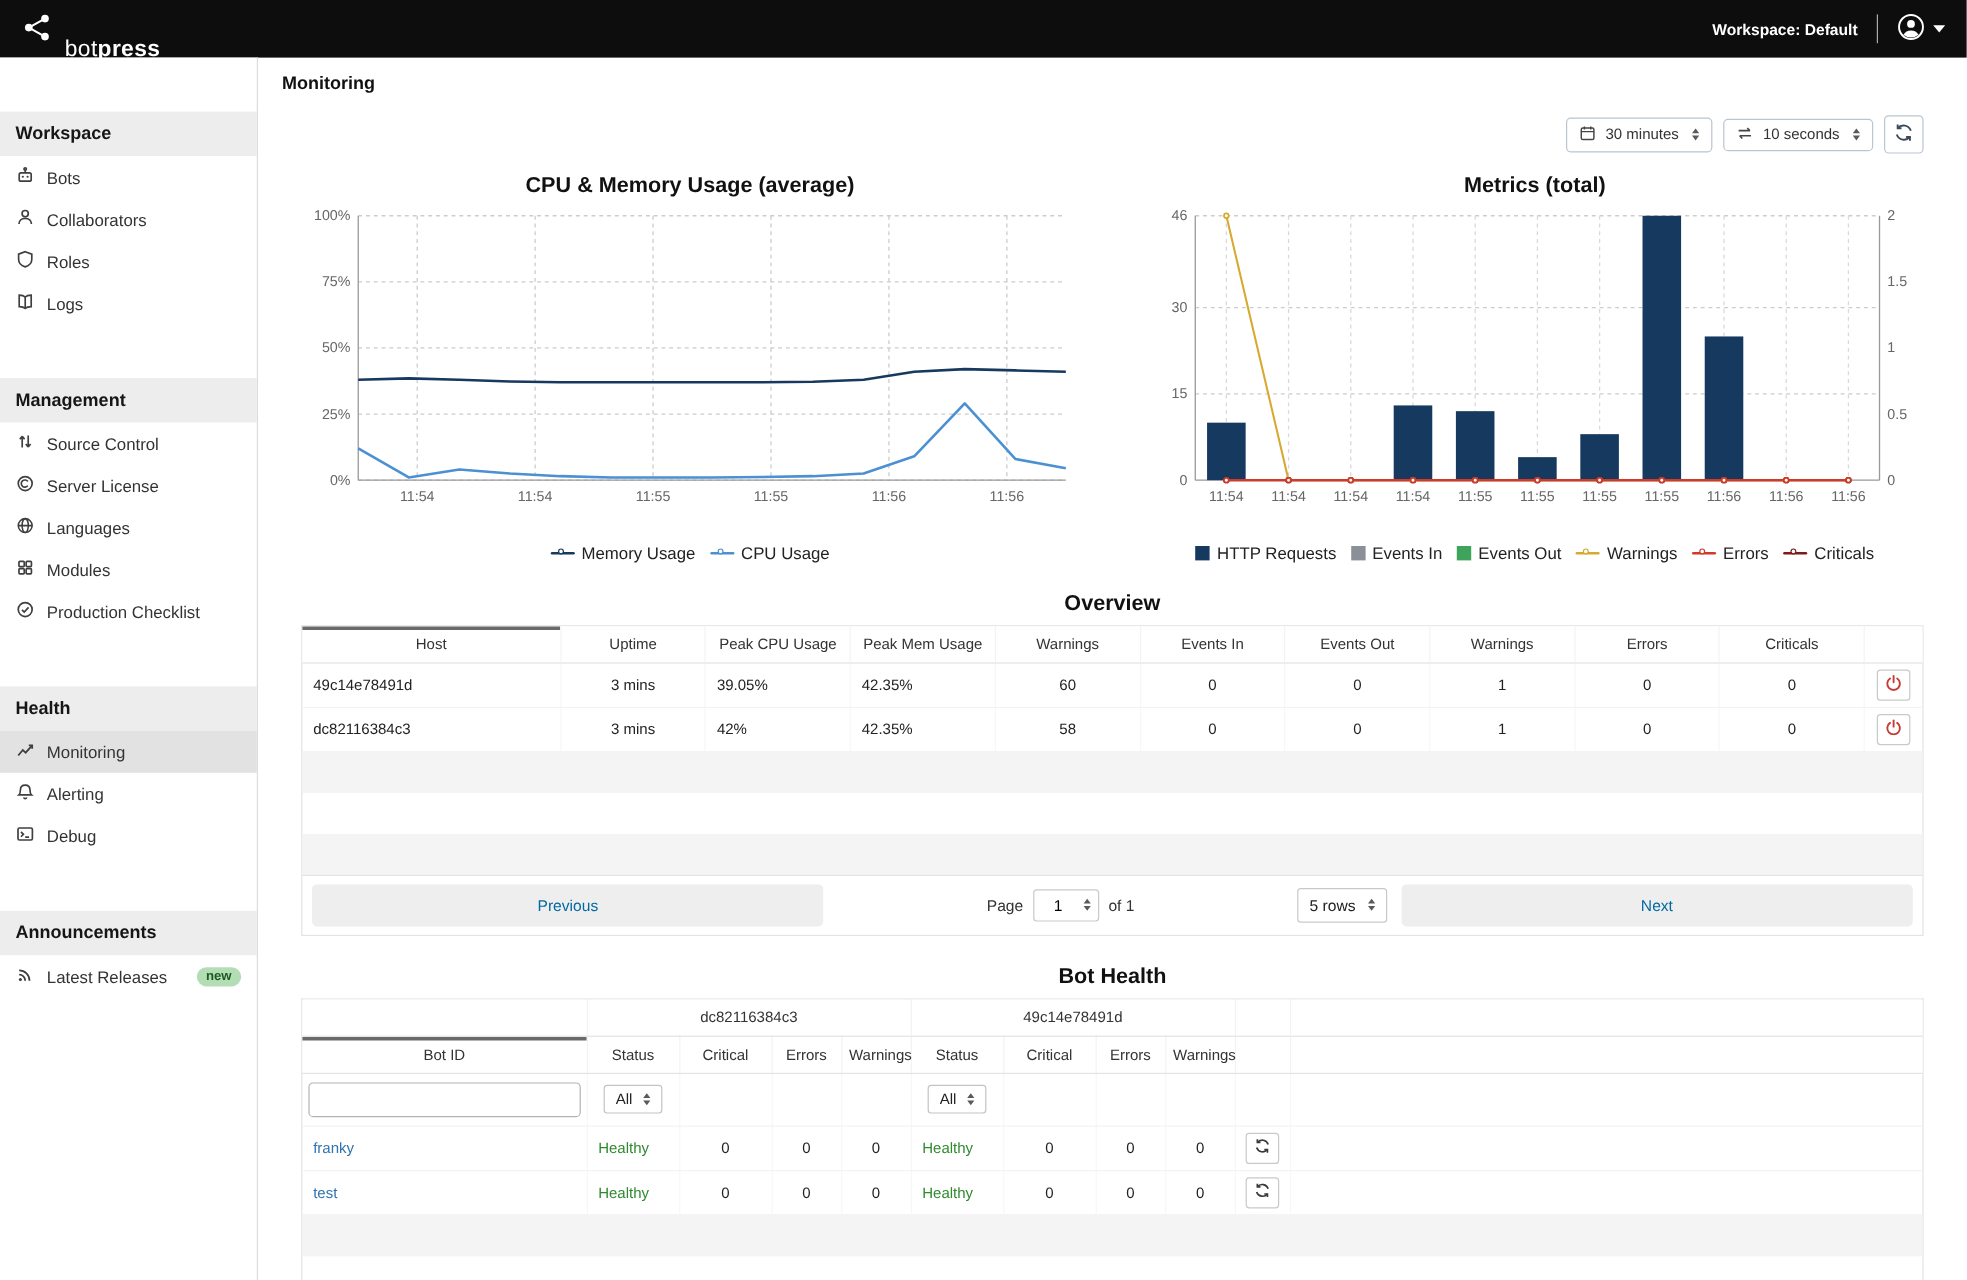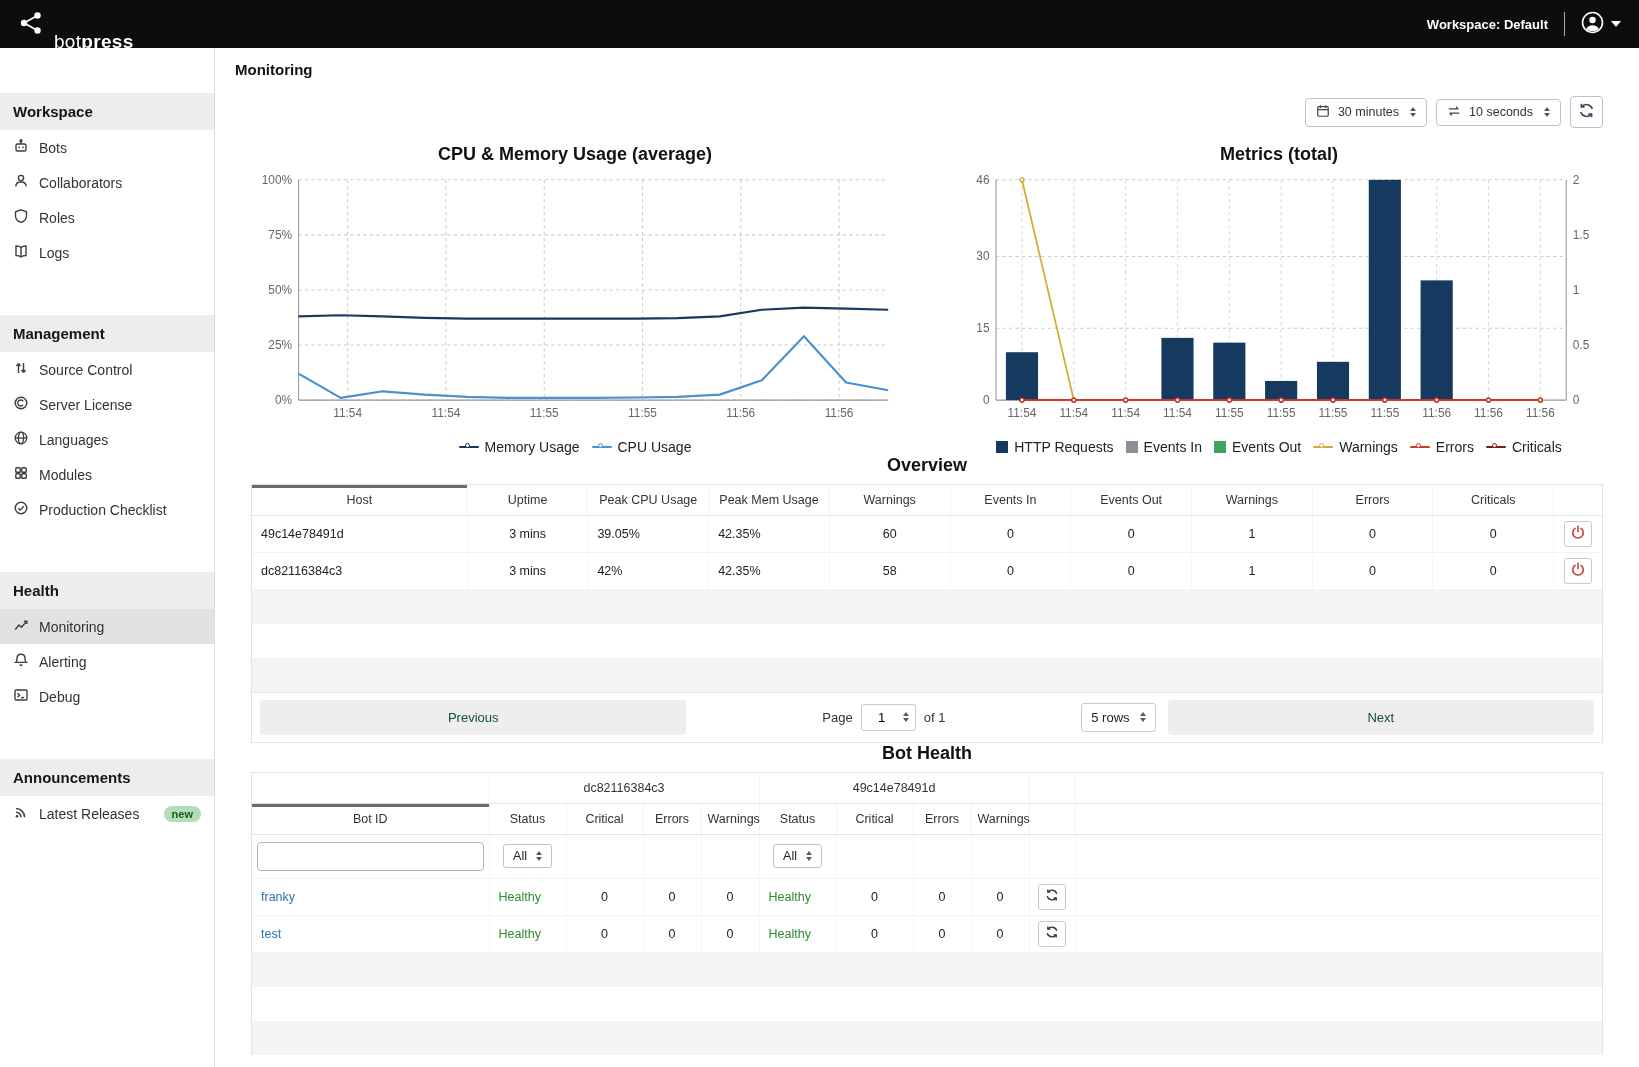--- a/index.html
+++ b/index.html
@@ -43,44 +43,44 @@
   .stepper i { display:block; width:0; height:0; border-left:3.5px solid transparent; border-right:3.5px solid transparent; }
   .stepper .up { border-bottom:4px solid #5a5a5a; }
   .stepper .down { border-top:4px solid #5a5a5a; }
   .ctl-refresh { padding:5px 7px; }
 
   
   .charts { display:flex; gap:56px; padding:4px 36px 0; }
   .chart-box { flex:1; min-width:0; }
   .chart-title { text-align:center; font-size:18px; font-weight:700; margin:12px 0 4px; color:#111; }
   svg.chart { width:100%; height:auto; display:block; }
-  .legend { display:flex; justify-content:center; align-items:center; gap:12px; margin-top:4px; font-size:14px; color:#222; }
+  .legend { display:flex; justify-content:center; align-items:center; gap:12px; margin-top:18px; font-size:14px; color:#222; }
   .legend-item { display:flex; align-items:center; gap:6px; }
   .lm-sq { width:12px; height:12px; display:inline-block; }
   .lm-line { position:relative; width:20px; height:2px; border-radius:1px; display:inline-block; }
   .lm-line .dot { position:absolute; left:6px; top:-3px; width:5px; height:5px; border-radius:50%; background:#fff; border:1.5px solid #333; }
 
   
-  .sect-title { text-align:center; font-size:18px; font-weight:700; margin:0 0 8px; color:#111; }
+  .sect-title { text-align:center; font-size:18px; font-weight:700; margin:23px 0 8px; color:#111; }
   .tablebox { margin:0 36px; border:1px solid #e3e3e3; }
   table { width:100%; border-collapse:collapse; table-layout:fixed; font-size:12.5px; color:#222; }
   th { font-weight:400; color:#333; padding:8px 6px; border-bottom:1px solid #e3e3e3; border-right:1px solid #f3f3f3; text-align:center; background:#fff; cursor:pointer; }
   th:last-child { border-right:none; }
   td { padding:10px 6px; border-right:1px solid #f7f7f7; border-bottom:1px solid #f3f3f3; }
   td:last-child { border-right:none; }
   .sorted { box-shadow: inset 0 3px 0 0 #6a6a6a; }
   .cell-left { text-align:left; padding-left:9px; }
   .cell-center { text-align:center; }
   .empty-row td { padding:10px 6px; border-bottom:none; }
   .shaded td { background:#f4f4f4; }
   .icon-btn { width:28px; height:26px; border:1px solid #c9c9c9; border-radius:3px; background:#fff; display:inline-flex; align-items:center; justify-content:center; cursor:pointer; padding:0; }
 
   
   .pagination { display:flex; align-items:center; gap:12px; padding:7px 8px; border-top:1px solid #e3e3e3; }
-  .page-btn { background:#eeeeee; border:none; color:#14532d; padding:10px 0; border-radius:4px; font-size:13px; text-align:center; cursor:default; font-family:inherit; }
+  .page-btn { background:#eeeeee; border:none; color:#0369a1; padding:10px 0; border-radius:4px; font-size:13px; text-align:center; cursor:default; font-family:inherit; }
   .prev,.next { flex:1.15; }
   .page-center { flex:1; display:flex; align-items:center; justify-content:center; gap:8px; font-size:13px; color:#333; }
   .page-input-group { display:flex; align-items:center; border:1px solid #c9c9c9; border-radius:3px; padding:4px 6px; gap:4px; background:#fff; }
   .page-input-group input { border:none; outline:none; width:28px; font-size:13px; text-align:center; font-family:inherit; }
   .select-box { display:inline-flex; align-items:center; gap:7px; border:1px solid #c9c9c9; border-radius:3px; padding:6px 9px; background:#fff; font-size:13px; cursor:pointer; }
 
   
   .group-th { font-weight:400; font-size:12.5px; }
   .bot-filter-input { width:100%; padding:6px 8px; border:1px solid #b3b3b3; border-radius:4px; font-size:13px; font-family:inherit; }
   .mini-select { display:inline-flex; align-items:center; gap:6px; border:1px solid #c4c4c4; border-radius:3px; padding:4px 9px; background:#fff; font-size:12.5px; cursor:pointer; }

